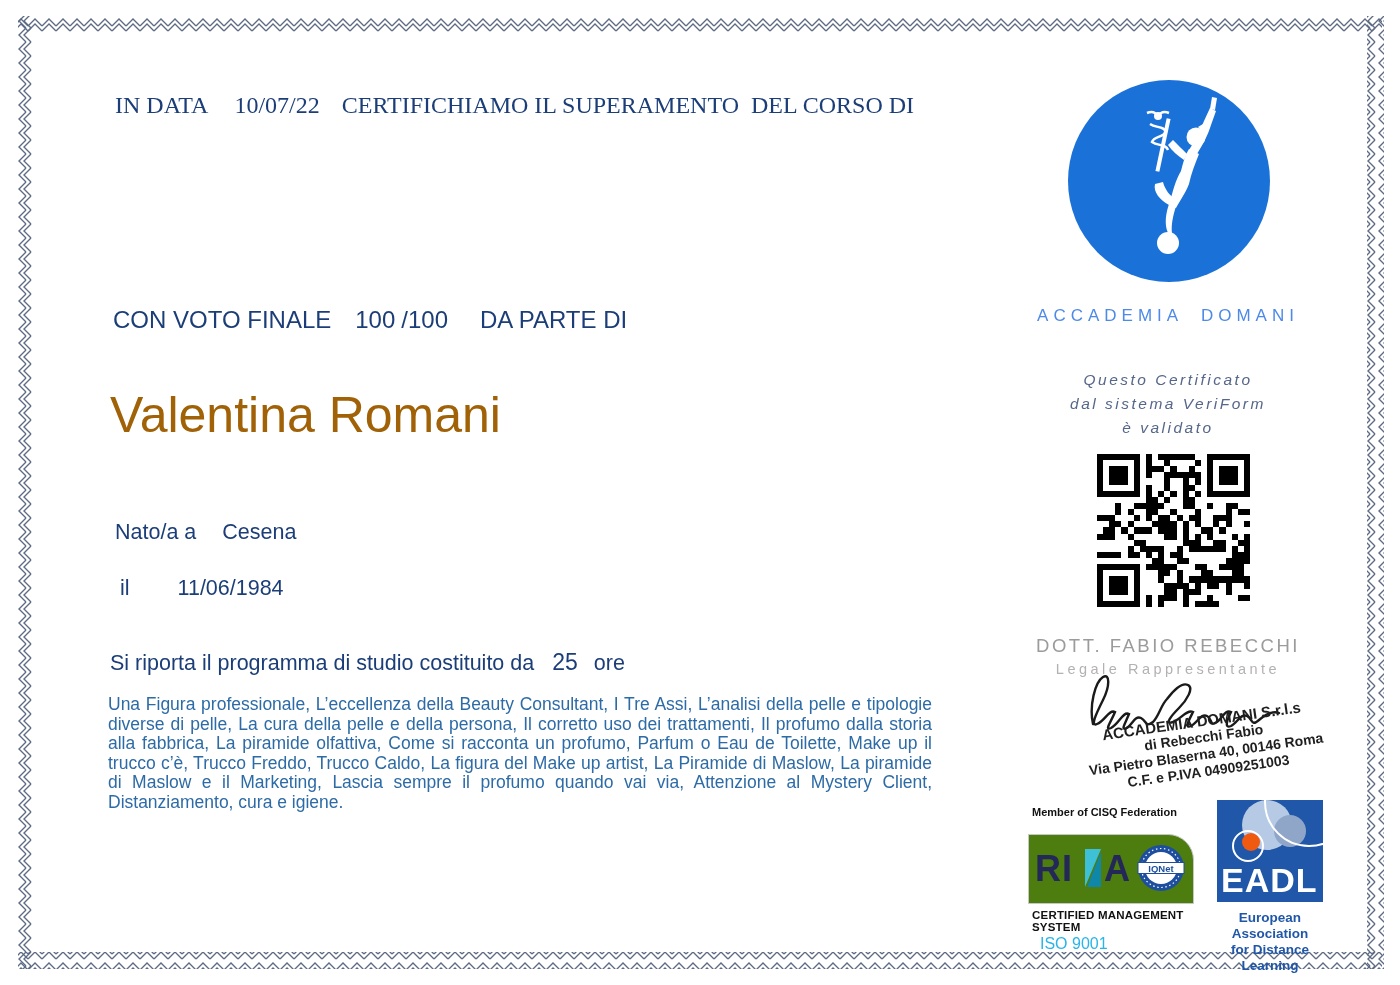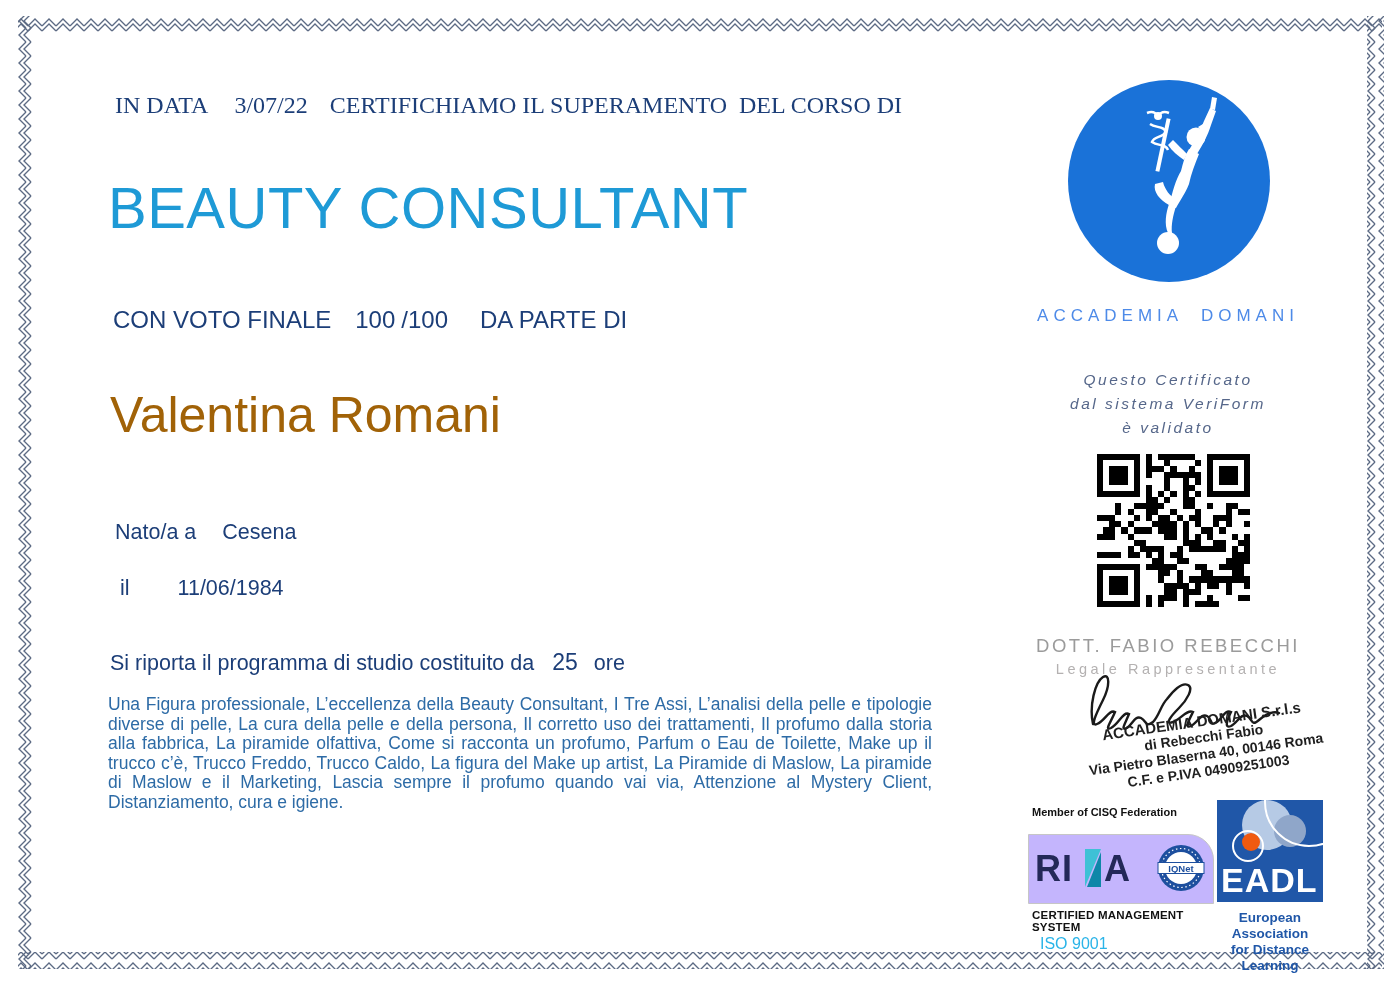--- a/index.html
+++ b/index.html
@@ -59,23 +59,23 @@
   .signature-wrap { left: 1075px; top: 666px; width: 225px; height: 72px; }
 
   .stamp { left: 1040px; top: 712px; width: 330px; text-align: center;
     transform: rotate(-8deg); transform-origin: center;
     color: #1f1f1f; font-weight: bold; line-height: 17px; font-size: 14px; }
   .stamp .l0 { font-size: 15px; }
 
   
   .rina-block { left: 1028px; top: 806px; width: 170px; }
   .rina-member { font-size: 11px; font-weight: bold; color: #111; margin-left: 4px; margin-bottom: 16px; }
-  .rina-box { width: 186px; height: 70px; border: 1.5px solid #c6c6c6;
+  .rina-box { width: 166px; height: 70px; border: 1.5px solid #c6c6c6;
     border-radius: 0 26px 0 0; display: flex; align-items: center; justify-content: space-between;
-    padding: 1px 8px 4px 6px; background: #c4b5fd; }
+    padding: 1px 8px 4px 6px; background: #4d7c0f; }
   .rina-cms { font-size: 11.5px; font-weight: bold; color: #111; letter-spacing: 0.2px; margin-top: 5px; margin-left: 4px; }
   .rina-iso { font-size: 16px; font-weight: normal; color: #2ab4e8; margin-top: 2px; margin-left: 12px; }
 
   .eadl-block { left: 1217px; top: 800px; width: 106px; }
   .eadl-lines { margin-top: 4px; text-align: center; color: #2057a8;
     font-weight: bold; font-size: 13.5px; line-height: 16px; }
 
   .zig { position: absolute; left: 0; top: 0; pointer-events: none; }
 </style>
 </head>
@@ -94,24 +94,23 @@
         <path d="M15,0 L8,7 L15,14" fill="none" stroke="#5c6a84" stroke-width="1.4"></path>
       </pattern>
     </defs>
     <rect x="18" y="16" width="1364" height="17" fill="url(#zzh)"></rect>
     <rect x="18" y="952" width="1364" height="17" fill="url(#zzh)"></rect>
     <rect x="16" y="16" width="17" height="953" fill="url(#zzv)"></rect>
     <rect x="1367" y="16" width="17" height="953" fill="url(#zzv)"></rect>
   </svg>
 
   <div class="abs issue-line">
-    <span class="gap26">IN DATA</span><span class="gap22">3/07/22</span><span class="gap12">CERTIFICHIAMO IL SUPERAMENTO</span><span>DEL CORSO DI</span>
-  </div>
-
-  <div class="abs course-title">BEAUTY CONSULTANT</div>
+    <span class="gap26">IN DATA</span><span class="gap22">10/07/22</span><span class="gap12">CERTIFICHIAMO IL SUPERAMENTO</span><span>DEL CORSO DI</span>
+  </div>
+
 
   <div class="abs grade-line">
     <span class="lbl">CON VOTO FINALE</span><span class="score">100</span><span class="outof">/100</span><span>DA PARTE DI</span>
   </div>
 
   <div class="abs student-name">Valentina Romani</div>
 
   <div class="abs birthplace-line">
     <span class="lbl">Nato/a a</span><span>Cesena</span>
   </div>

